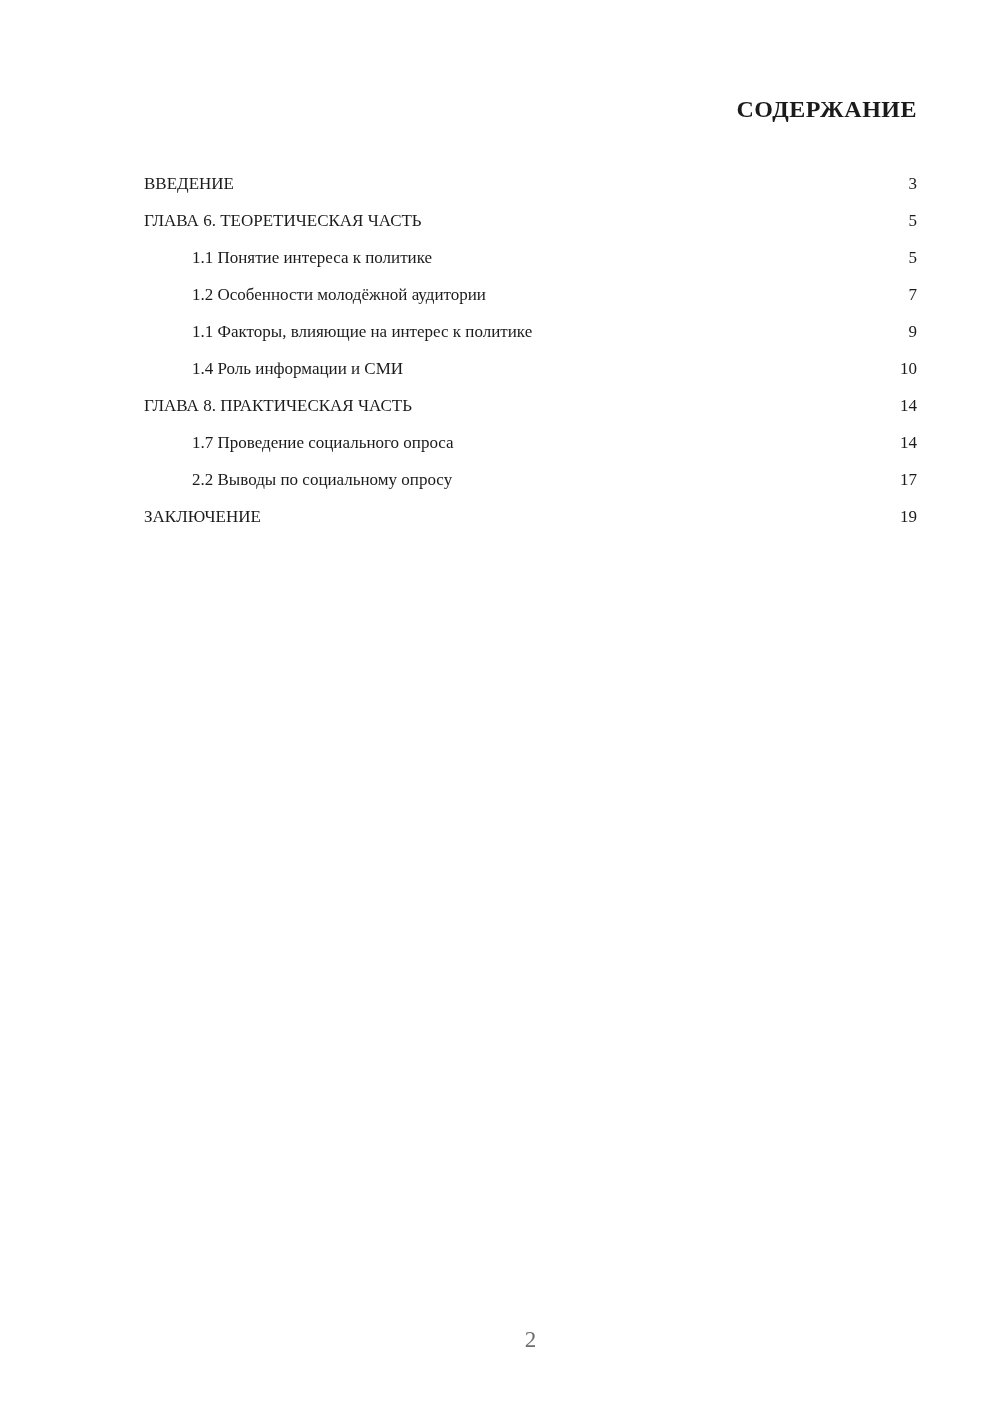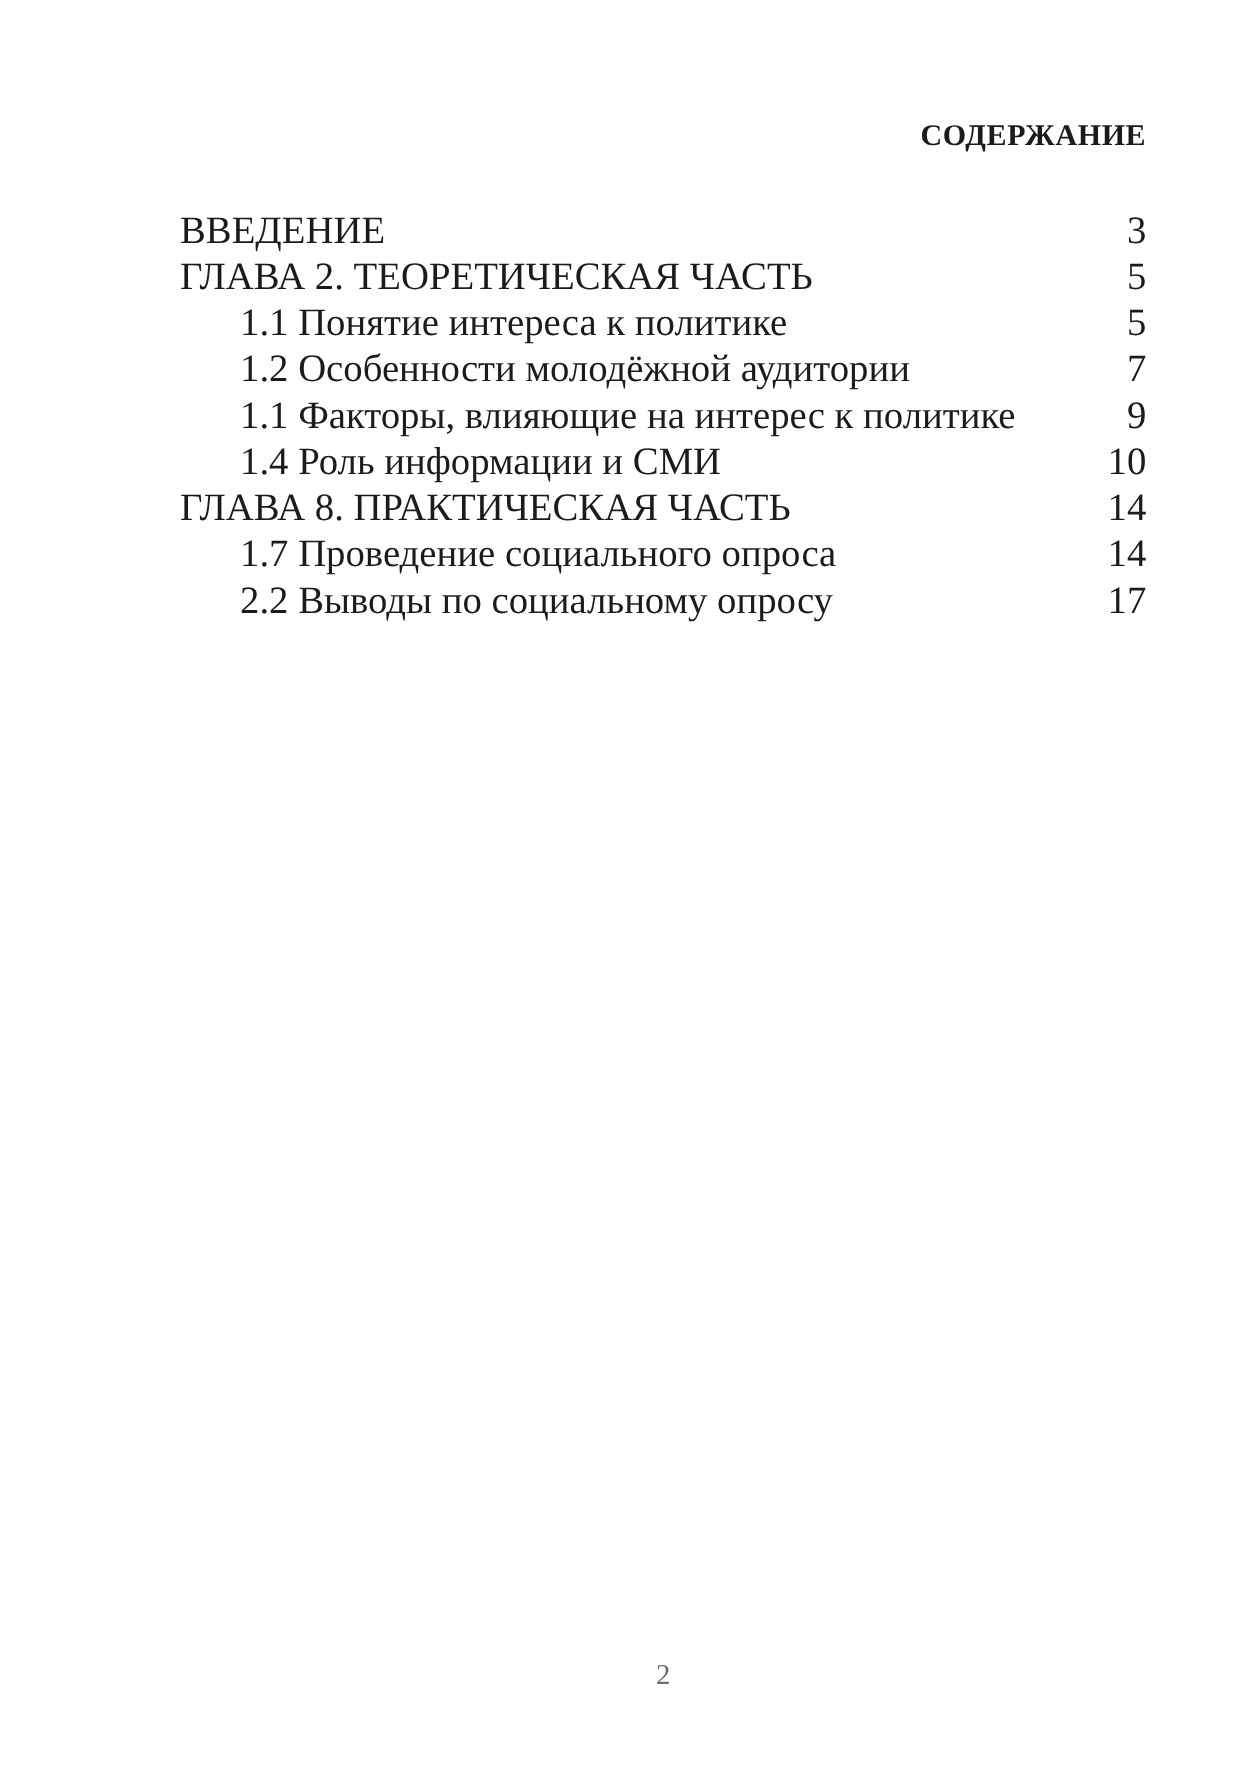--- a/index.html
+++ b/index.html
@@ -29,21 +29,21 @@
     text-align: right;
     letter-spacing: 0.5px;
   }
   .toc-list {
     margin-top: 41px;
   }
   .toc-row {
     display: flex;
     justify-content: space-between;
     align-items: baseline;
-    font-size: 31px;
+    font-size: 17px;
     line-height: 37px;
     white-space: nowrap;
   }
   .toc-row .toc-label {
     flex: 1 1 auto;
     overflow: hidden;
   }
   .toc-row .toc-page {
     flex: 0 0 auto;
     text-align: right;
@@ -67,21 +67,21 @@
 
 <div class="page-content">
   <h1 class="doc-title">СОДЕРЖАНИЕ</h1>
 
   <div class="toc-list">
       <div class="toc-row level-0">
         <span class="toc-label">ВВЕДЕНИЕ</span>
         <span class="toc-page">3</span>
       </div>
       <div class="toc-row level-0">
-        <span class="toc-label">ГЛАВА 2. ТЕОРЕТИЧЕСКАЯ ЧАСТЬ</span>
+        <span class="toc-label">ГЛАВА 6. ТЕОРЕТИЧЕСКАЯ ЧАСТЬ</span>
         <span class="toc-page">5</span>
       </div>
       <div class="toc-row level-1">
         <span class="toc-label">1.1 Понятие интереса к политике</span>
         <span class="toc-page">5</span>
       </div>
       <div class="toc-row level-1">
         <span class="toc-label">1.2 Особенности молодёжной аудитории</span>
         <span class="toc-page">7</span>
       </div>
@@ -98,16 +98,20 @@
         <span class="toc-page">14</span>
       </div>
       <div class="toc-row level-1">
         <span class="toc-label">1.7 Проведение социального опроса</span>
         <span class="toc-page">14</span>
       </div>
       <div class="toc-row level-1">
         <span class="toc-label">2.2 Выводы по социальному опросу</span>
         <span class="toc-page">17</span>
       </div>
+      <div class="toc-row level-0">
+        <span class="toc-label">ЗАКЛЮЧЕНИЕ</span>
+        <span class="toc-page">19</span>
+      </div>
     </div>
 </div>
 
 <div class="page-footer">2</div>
 
 </body></html>

